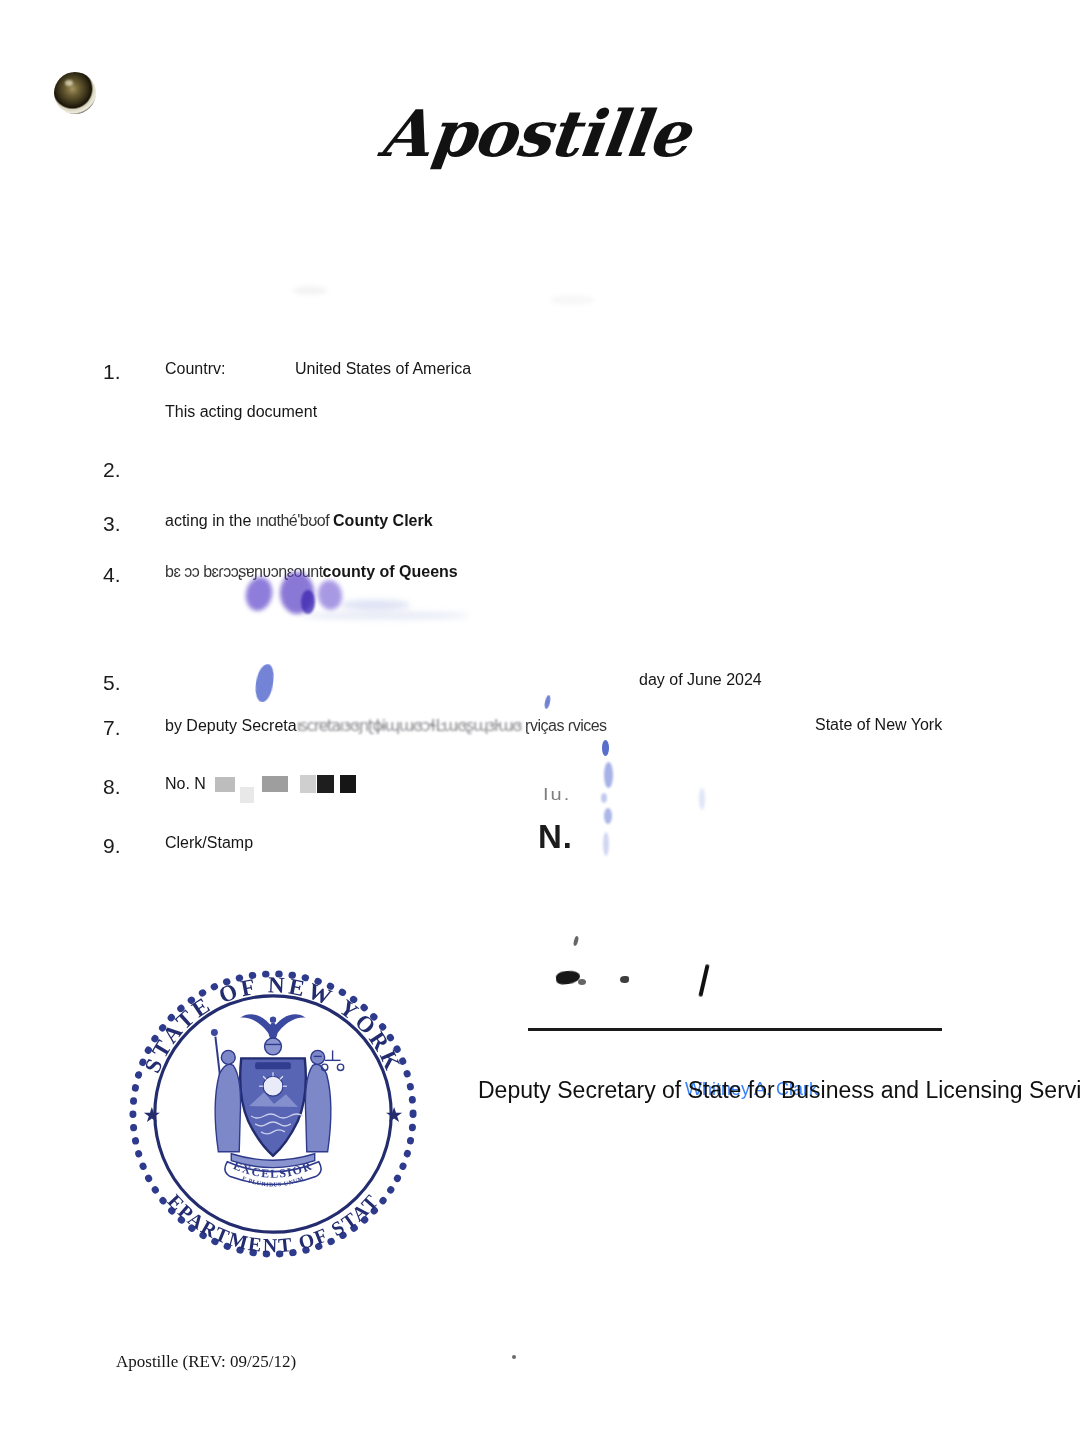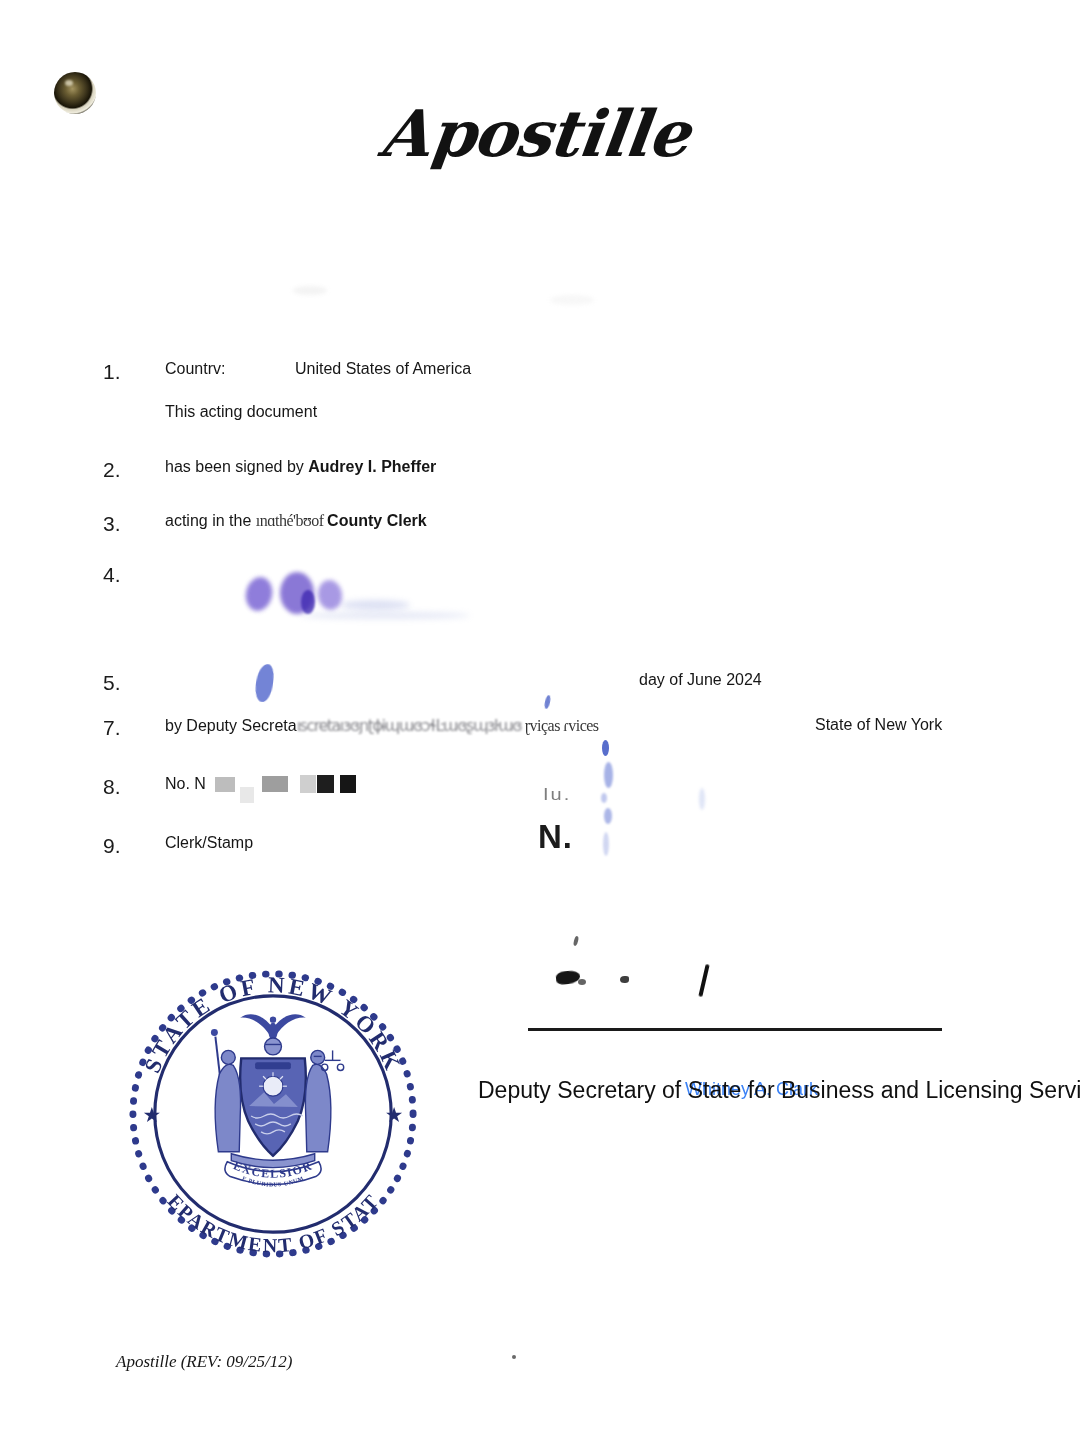--- a/index.html
+++ b/index.html
@@ -27,37 +27,37 @@
   }
   .subtitle{
     position:absolute; left:417px; top:197px; font-family:"Liberation Serif", serif;
     font-size:19px; color:#111; white-space:nowrap;
   }
   
   .row{position:absolute; left:0; width:100%; height:26px;}
   .num{position:absolute; left:103px; font-size:21px; color:#1b1b1b;}
   .txt{position:absolute; left:165px; font-size:16px; white-space:nowrap; color:#161616;}
   .bold{font-weight:bold;}
-  .garbled{font-family:Liberation Serif, serif; filter:blur(0.4px); opacity:.88; letter-spacing:-0.5px;}
+  .garbled{font-family:Liberation Sans, sans-serif; filter:blur(0.4px); opacity:.88; letter-spacing:-0.5px;}
   .smear{font-family:"DejaVu Sans", sans-serif; filter:blur(1.1px); opacity:.62; letter-spacing:-1.5px; color:#3a3a42;}
   
   .blk{position:absolute; display:block;}
   
   .stray{position:absolute; white-space:nowrap;}
   .stray-faint{font-size:20px; color:#5f5f5f; opacity:.8; transform:scaleY(.85); letter-spacing:2px;}
   .stray-dark{font-size:33px; font-weight:bold; color:#1c1c1c; letter-spacing:1px;}
   
   .ink{position:absolute; border-radius:50%;}
   
   .sig-line{position:absolute; left:528px; top:1028px; width:414px; height:3px; background:#1a1a1a;}
   .sig-name{position:absolute; left:685px; top:1031px; font-size:18px; color:#3b82f6; white-space:nowrap;margin-top:48px;}
   .sig-title{position:absolute; left:478px; top:1077px; font-size:23px; color:#101010; white-space:nowrap;}
   .footer{
     position:absolute; left:116px; top:1352px; font-family:"Liberation Serif", serif;
-    font-size:17px; color:#161616; white-space:nowrap;font-style:italic;
+    font-size:17px; color:#161616; white-space:nowrap;
   }
   .seal{position:absolute; left:124px; top:965px; width:298px; height:298px;}
   .seal text{font-family:"Liberation Serif", serif;}
 </style>
 </head>
 <body>
 
 <div class="page">
 
   <div class="grommet">
@@ -75,30 +75,30 @@
     <span class="num">1.</span>
     <span class="txt">Countrv:</span>
     <span class="txt" style="left:295px">United States of America</span>
   </div>
   <div class="row" style="top:403px">
     <span class="txt">This acting document</span>
   </div>
 
   <div class="row" style="top:458px">
     <span class="num">2.</span>
-    <span class="txt"><span>has been signed by </span><span class="bold">Audrey I. Pheffer</span></span>
   </div>
 
   <div class="row" style="top:512px">
     <span class="num">3.</span>
     <span class="txt"><span>acting in the </span><span class="garbled">ınɑthé'bʊof </span><span class="bold">County Clerk</span></span>
   </div>
 
   <div class="row" style="top:563px">
     <span class="num">4.</span>
+    <span class="txt"><span class="garbled">bɛ ɔɔ bɛɾɔɔʂɐɲʋɔɳɛount</span><span class="bold">county of Queens</span></span>
   </div>
 
   <div class="ink" style="left:246px;top:577px;width:26px;height:34px;background:#6a52cf;opacity:.75;filter:blur(2px);transform:rotate(12deg);"></div>
   <div class="ink" style="left:280px;top:572px;width:34px;height:42px;background:#5a3fc6;opacity:.7;filter:blur(2px);"></div>
   <div class="ink" style="left:318px;top:580px;width:24px;height:30px;background:#7b64d6;opacity:.65;filter:blur(2px);transform:rotate(-8deg);"></div>
   <div class="ink" style="left:301px;top:590px;width:14px;height:24px;background:#412bb2;opacity:.8;filter:blur(1px);"></div>
   <div class="ink" style="left:340px;top:600px;width:70px;height:10px;background:#8d9ad8;opacity:.3;filter:blur(3px);"></div>
   <div class="ink" style="left:300px;top:612px;width:170px;height:7px;background:#aab4e0;opacity:.3;filter:blur(3px);"></div>
 
   <div class="row" style="top:671px">

